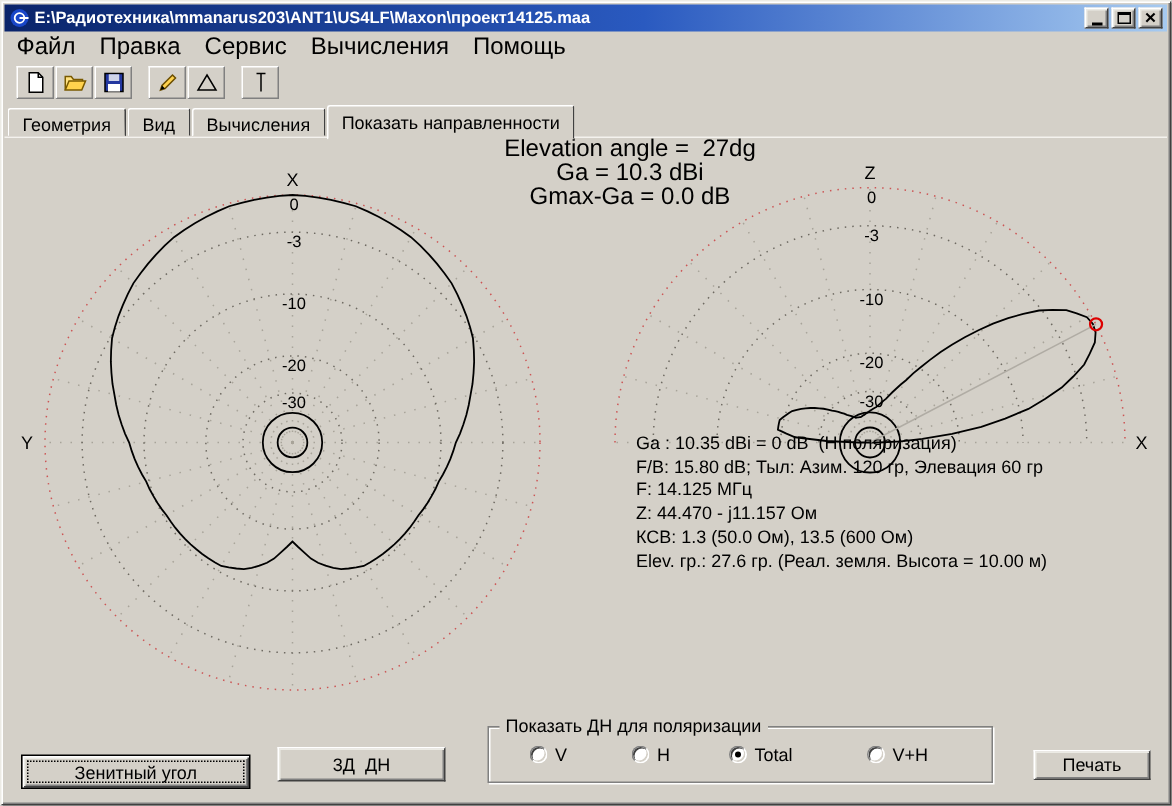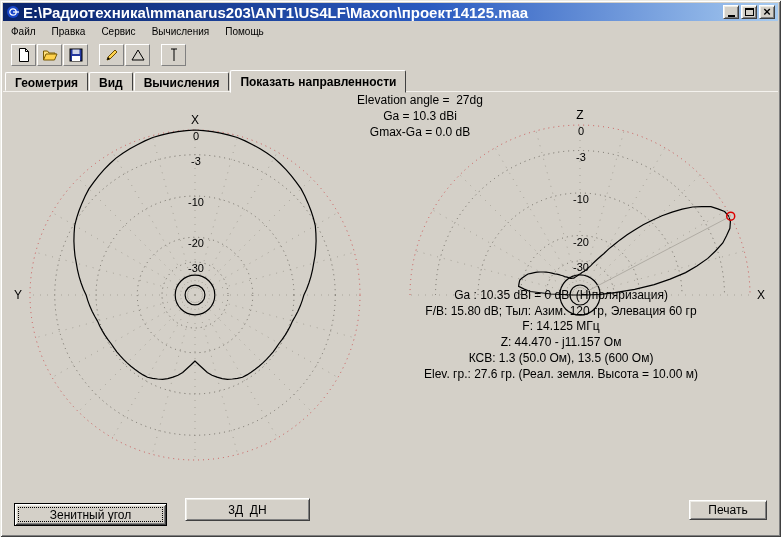--- a/index.html
+++ b/index.html
@@ -10,79 +10,79 @@
     box-shadow:inset 1px 1px 0 #ecebe5,inset -1px -1px 0 #404040,
                inset 2px 2px 0 #fff,inset -2px -2px 0 #808080;
   }
   
   .titlebar{
     position:absolute;left:3px;top:3px;right:3px;height:18px;
     background:linear-gradient(to right,#0a246a,#2a5ac0 55%,#a6caf0);
     display:flex;align-items:center;padding:0 2px;
   }
   .appicon{width:14px;height:14px;margin:0 3px 0 1px;flex:0 0 auto;}
-  .title{flex:1;color:#fff;font-size:15px;font-weight:bold;white-space:nowrap;overflow:hidden;}
+  .title{flex:1;color:#fff;font-size:11px;font-weight:bold;white-space:nowrap;overflow:hidden;}
   .tb-btns{display:flex;gap:2px;margin-right:1px;}
   .tbtn{
     width:16px;height:14px;background:#d4d0c8;display:flex;align-items:center;justify-content:center;
     border:1px solid;border-color:#fff #404040 #404040 #fff;
     box-shadow:inset 1px 1px 0 #ecebe5,inset -1px -1px 0 #808080;cursor:default;
   }
   .g-min{width:7px;height:2px;background:#000;margin-top:7px;}
   .g-max{width:9px;height:8px;border:1px solid #000;border-top-width:2px;}
   .g-close{font-size:13px;font-weight:bold;line-height:12px;}
   
-  .menubar{position:absolute;left:3px;top:22px;right:3px;height:19px;display:flex;align-items:center;font-size:10px;}
+  .menubar{position:absolute;left:3px;top:22px;right:3px;height:19px;display:flex;align-items:center;font-size:16px;}
   .menuitem{padding:2px 8px;white-space:pre;}
   
   .toolbar{position:absolute;left:3px;top:42px;right:3px;height:25px;display:flex;align-items:center;}
   .toolbtn{
     width:25px;height:22px;margin-right:1px;background:#d4d0c8;
     display:flex;align-items:center;justify-content:center;
     border:1px solid;border-color:#fff #808080 #808080 #fff;
   }
   .toolbtn.first{margin-left:8px;}
   .toolbtn.gap{margin-left:10px;}
   
-  .tabrow{position:absolute;left:5px;top:68px;right:3px;height:24px;display:flex;align-items:flex-end;z-index:4;font-weight:bold;}
+  .tabrow{position:absolute;left:5px;top:68px;right:3px;height:24px;display:flex;align-items:flex-end;z-index:4;}
   .tabline{position:absolute;left:3px;top:91px;right:3px;height:1px;background:#f4f2ee;z-index:3;}
   .tab{
     height:19px;padding:3px 9px 2px;font-size:12px;background:#d4d0c8;white-space:pre;
     border:1px solid;border-color:#fff #404040 #d4d0c8 #fff;border-radius:2px 2px 0 0;
     margin-right:1px;margin-bottom:1px;
   }
   .tab.active{height:23px;padding-top:4px;margin-bottom:-1px;z-index:5;position:relative;}
   
   #plots{position:absolute;left:0;top:0;z-index:1;pointer-events:none;}
   .spoke{stroke:#a8a49a;stroke-dasharray:1 6;fill:none;stroke-width:1;}
   .ring{stroke:#6e6a62;stroke-dasharray:1 4;fill:none;stroke-width:1;}
   .ring.outer{stroke:#cc5555;}
   .pattern{stroke:#000;fill:none;stroke-width:1.2;}
   .ray{stroke:#b0aca4;stroke-width:1;}
   .marker{fill:none;stroke-width:1.5;}
   .rlabel{font-family:"Liberation Sans",sans-serif;font-size:11px;text-anchor:middle;fill:#000;}
   .axlabel{font-family:"Liberation Sans",sans-serif;font-size:12px;text-anchor:middle;fill:#000;}
   
   .pre{white-space:pre;}
-  .header-lines{position:absolute;left:285px;top:92px;width:270px;text-align:center;font-size:12px;line-height:16px;z-index:2;}
-  .results{position:absolute;left:424px;top:288px;font-size:12px;line-height:15.7px;z-index:2;text-align:center;}
+  .header-lines{position:absolute;left:285px;top:92px;width:270px;text-align:center;font-size:16px;line-height:16px;z-index:2;}
+  .results{position:absolute;left:424px;top:288px;font-size:12px;line-height:15.7px;z-index:2;}
   
   .btn{
     position:absolute;background:#d4d0c8;font-family:"Liberation Sans",sans-serif;font-size:12px;color:#000;
     border:1px solid;border-color:#fff #404040 #404040 #fff;
     box-shadow:inset 1px 1px 0 #ecebe5,inset -1px -1px 0 #808080;
     padding:0;white-space:pre;z-index:6;cursor:default;
   }
   .btn.default{
     border:1px solid #000;
     box-shadow:inset 1px 1px 0 #fff,inset -1px -1px 0 #404040,inset 2px 2px 0 #ecebe5,inset -2px -2px 0 #808080;
   }
   .btn.default::after{content:"";position:absolute;inset:3px;border:1px dotted #000;}
   #zenith-btn{left:14px;top:503px;width:153px;height:23px;}
-  #threed-btn{left:185px;top:498px;width:125px;height:23px;}
+  #threed-btn{left:185px;top:498px;width:112px;height:23px;}
   #print-btn{left:689px;top:500px;width:78px;height:20px;}
   .groupbox{
     position:absolute;left:325px;top:484px;width:337px;height:38px;z-index:5;
     border:1px solid #808080;box-shadow:inset 1px 1px 0 #fff, 1px 1px 0 #fff;
   }
   .grouplabel{position:absolute;left:7px;top:-8px;background:#d4d0c8;padding:0 4px;font-size:12px;white-space:pre;}
   .radio{position:absolute;display:flex;align-items:center;gap:5px;font-size:12px;top:11px;}
   .radio-circle{
     width:12px;height:12px;border-radius:50%;background:#fff;position:relative;
     border:1px solid;border-color:#808080 #fff #fff #808080;
@@ -258,16 +258,35 @@
     <div class="pre">F/B: 15.80 dB; Тыл: Азим. 120 гр, Элевация 60 гр</div>
     <div class="pre">F: 14.125 МГц</div>
     <div class="pre">Z: 44.470 - j11.157 Ом</div>
     <div class="pre">КСВ: 1.3 (50.0 Ом), 13.5 (600 Ом)</div>
     <div class="pre">Elev. гр.: 27.6 гр. (Реал. земля. Высота = 10.00 м)</div>
   </div>
 
   <button class="btn default" id="zenith-btn">Зенитный угол</button>
   <button class="btn" id="threed-btn">3Д  ДН</button>
 
+  <div class="groupbox">
+    <span class="grouplabel">Показать ДН для поляризации</span>
+    <label class="radio" id="radio-0">
+      <span class="radio-circle"></span>
+      <span>V</span>
+    </label>
+    <label class="radio" id="radio-1">
+      <span class="radio-circle"></span>
+      <span>H</span>
+    </label>
+    <label class="radio" id="radio-2">
+      <span class="radio-circle checked"></span>
+      <span>Total</span>
+    </label>
+    <label class="radio" id="radio-3">
+      <span class="radio-circle"></span>
+      <span>V+H</span>
+    </label>
+  </div>
 
   <button class="btn" id="print-btn">Печать</button>
 
 </div>
 
 </body></html>

